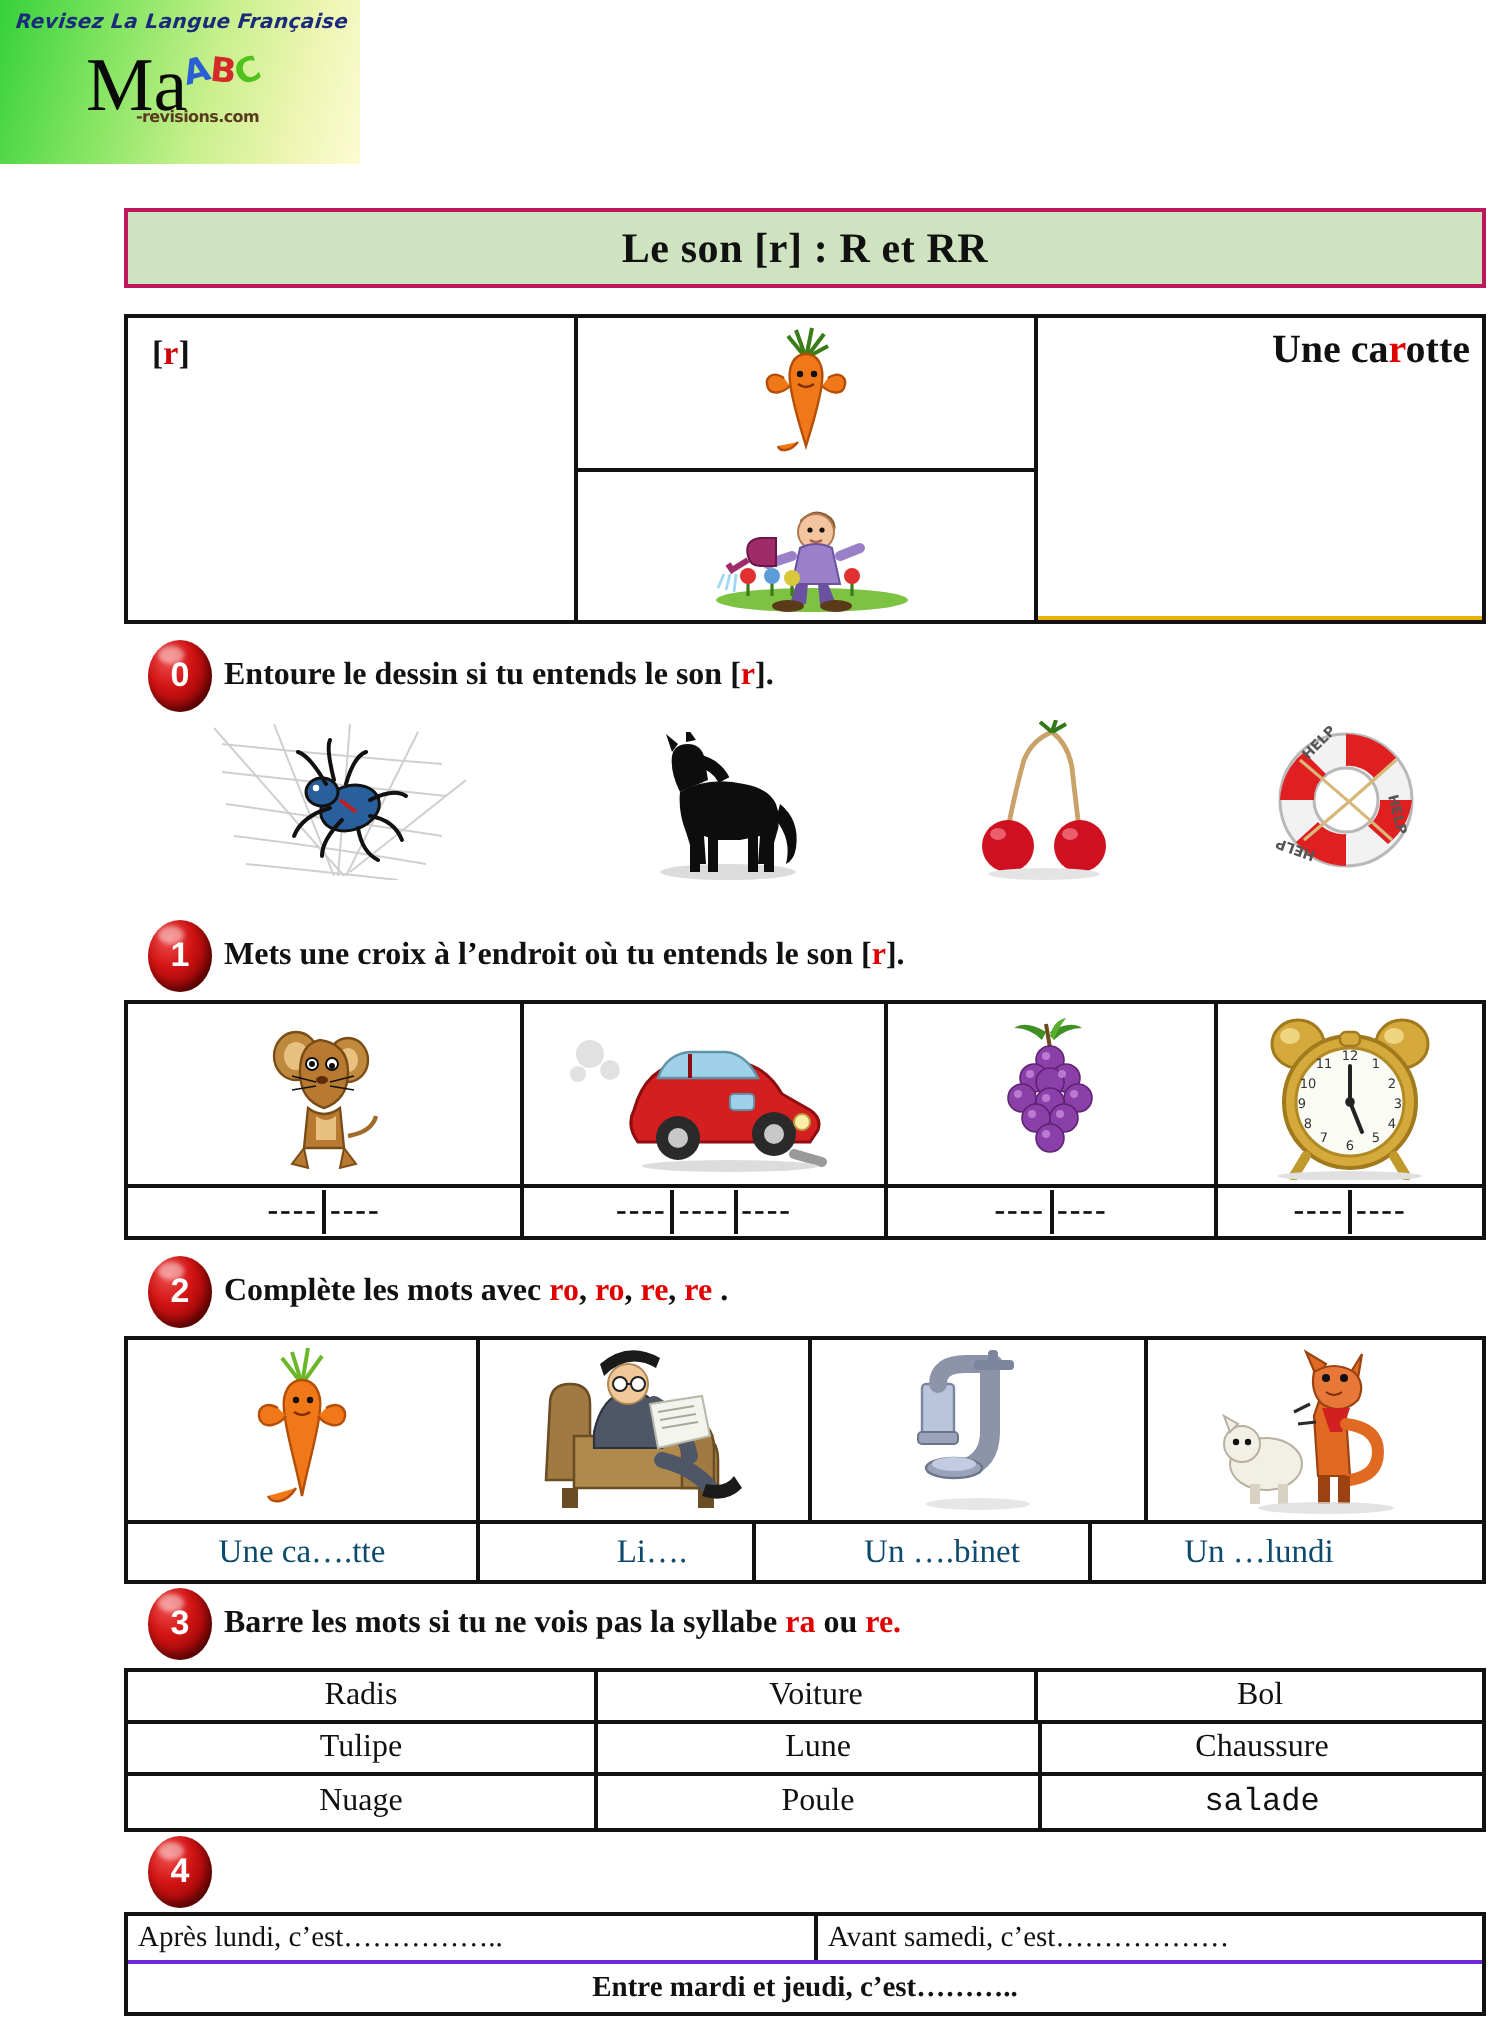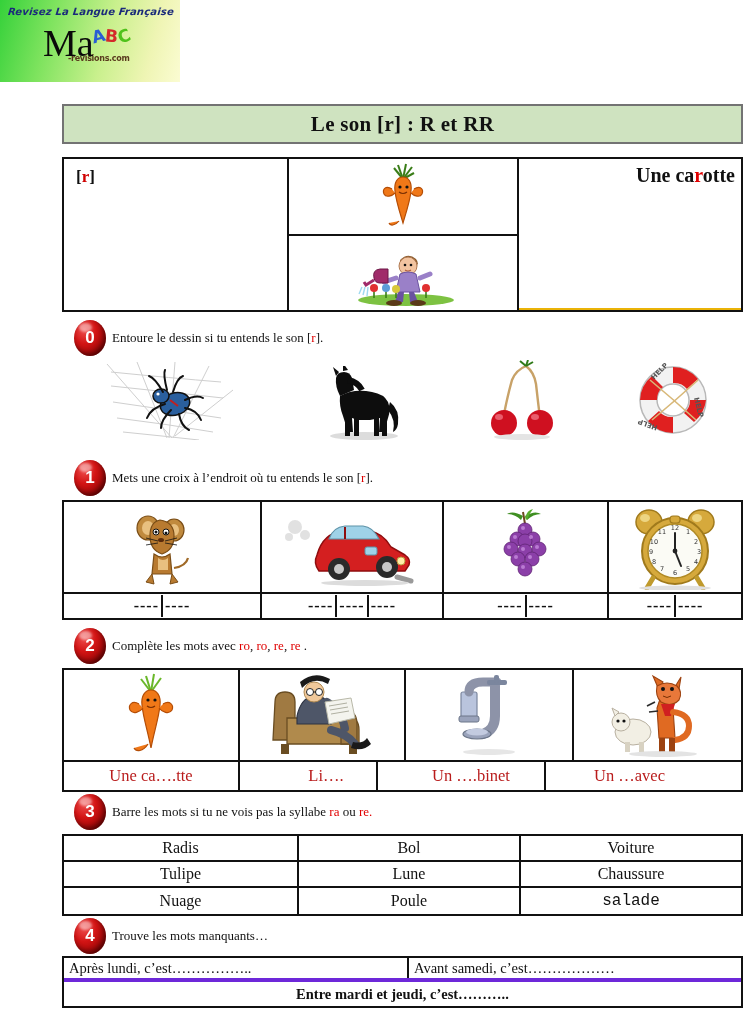--- a/index.html
+++ b/index.html
@@ -43,21 +43,21 @@
     display: inline-block; font-family: "DejaVu Sans", sans-serif;
     font-size: 17px; font-weight: bold; line-height: 1;
   }
   .abc-a { color: #2a5fd4; transform: rotate(-14deg); }
   .abc-b { color: #d42a2a; transform: rotate(6deg); }
   .abc-c { color: #4fc21b; transform: rotate(-20deg); }
 
   
   .title-bar {
     position: absolute; left: 62px; top: 104px; width: 681px; height: 40px;
-    background: #cfe3c0; border: 2px solid #737373;
+    background: #cfe3c0; border: 2px solid #be185d;
     display: flex; align-items: center; justify-content: center;
   }
   .title-bar .t {
     font-size: 21px; font-weight: bold; color: #111; letter-spacing: .3px;
   }
 
   
   .ref-table {
     position: absolute; left: 62px; top: 157px; width: 681px; height: 155px;
     border: 2px solid #111;
@@ -93,21 +93,21 @@
   .badge .gloss {
     position: absolute; left: 7px; top: 5px; width: 13px; height: 9px;
     border-radius: 50%; background: rgba(255,255,255,.45); filter: blur(1px);
   }
   .badge .num {
     position: absolute; left: 0; top: 0; width: 36px; height: 40px;
     display: flex; align-items: center; justify-content: center;
     font-family: "Liberation Sans", sans-serif;
     font-size: 17px; font-weight: bold; color: #ffffff;
   }
-  .instr { font-size: 13px; font-weight: normal; color: #111; white-space: nowrap; }
+  .instr { font-size: 16px; font-weight: bold; color: #111; white-space: nowrap; }
   .instr em { color: #e00000; font-style: normal; }
 
   
   .tbl { position: absolute; border: 2px solid #111; }
   .trow { display: flex; }
   .tcell {
     border-right: 2px solid #111; display: flex;
     align-items: center; justify-content: center;
   }
   .tcell:last-child { border-right: none; }
@@ -115,31 +115,31 @@
   .imgrow { height: 90px; }
   .dashrow { height: 26px; border-top: 2px solid #111; }
   .dashcell { display: flex; align-items: center; justify-content: center; gap: 0; }
   .dashcell .seg {
     font-family: "Liberation Serif", serif; font-size: 16px; font-weight: bold;
     color: #111; letter-spacing: 1px; padding: 0 2px;
   }
   .dashcell .sep { width: 2px; height: 22px; background: #111; }
 
   .wordrow { height: 30px; border-top: 2px solid #111; }
-  .wordrow .tcell { font-size: 16.5px; color: #b91c1c; }
+  .wordrow .tcell { font-size: 16.5px; color: #0c4a6e; }
 
   .listtbl .lrow { display: flex; height: 26px; border-bottom: 2px solid #111; }
   .listtbl .lrow:last-child { border-bottom: none; text-align: center; }
   .listtbl .lcell {
     border-right: 2px solid #111; display: flex; align-items: center;
     justify-content: center; font-size: 16px; color: #111;
   }
   .listtbl .lcell:last-child { border-right: none; }
 
-  .misstbl .mrow { display: flex; border-bottom: 4px solid #6d28d9; height: 24px; }
+  .misstbl .mrow { display: flex; border-bottom: 2px solid #6d28d9; height: 24px; }
   .misstbl .mrow:last-child { border-bottom: none; text-align: center; }
   .misstbl .mcell {
     border-right: 2px solid #111; display: flex; align-items: center;
     font-size: 14.5px; color: #111; padding-left: 5px;
   }
   .misstbl .mcell:last-child { border-right: none; }
   .misstbl .mcenter { justify-content: center; padding-left: 0; font-weight: bold; }
 
   
   .ill { display: block; }
@@ -562,58 +562,57 @@
           </g>
           <ellipse cx="60" cy="82" rx="34" ry="3" fill="#dcdcdc" opacity=".8"></ellipse>
         </svg>
       </div>
     </div>
 
     <div class="trow wordrow">
       <div class="tcell" style="width:176px;">Une ca….tte</div>
       <div class="tcell" style="width:138px;padding-left:36px;">Li….</div>
       <div class="tcell" style="width:168px;padding-left:20px;">Un ….binet</div>
-      <div class="tcell" style="width:167px;">Un …avec</div>
+      <div class="tcell" style="width:167px;">Un …lundi</div>
     </div>
   </div>
 
   <div class="ex-head" style="left:72px; top:792px;">
     <div class="badge">
       <div class="ball"></div>
       <div class="gloss"></div>
       <div class="num">3</div>
     </div>
     <div class="instr"><span>Barre les mots si tu ne vois pas la syllabe </span><em>ra</em><span> ou </span><em>re.</em></div>
   </div>
 
   <div class="tbl listtbl" style="left:62px; top:834px; width:681px;">
     <div class="lrow">
       <div class="lcell" style="width:235px;">Radis</div>
+      <div class="lcell" style="width:220px;">Voiture</div>
       <div class="lcell" style="width:222px;">Bol</div>
-      <div class="lcell" style="width:220px;">Voiture</div>
     </div>
     <div class="lrow">
       <div class="lcell" style="width:235px;">Tulipe</div>
       <div class="lcell" style="width:222px;">Lune</div>
       <div class="lcell" style="width:220px;">Chaussure</div>
     </div>
     <div class="lrow">
       <div class="lcell" style="width:235px;">Nuage</div>
       <div class="lcell" style="width:222px;">Poule</div>
       <div class="lcell" style="width:220px;font-family:Liberation Mono, monospace;">salade</div>
     </div>
   </div>
 
   <div class="ex-head" style="left:72px; top:916px;">
     <div class="badge">
       <div class="ball"></div>
       <div class="gloss"></div>
       <div class="num">4</div>
     </div>
-    <div class="instr">Trouve les mots manquants…</div>
   </div>
 
   <div class="tbl misstbl" style="left:62px; top:956px; width:681px;">
     <div class="mrow">
       <div class="mcell" style="width:345px;">Après lundi, c’est……………..</div>
       <div class="mcell" style="width:332px;">Avant samedi, c’est………………</div>
     </div>
     <div class="mrow">
       <div class="mcell mcenter" style="width:677px;">Entre mardi et jeudi, c’est………..</div>
     </div>

